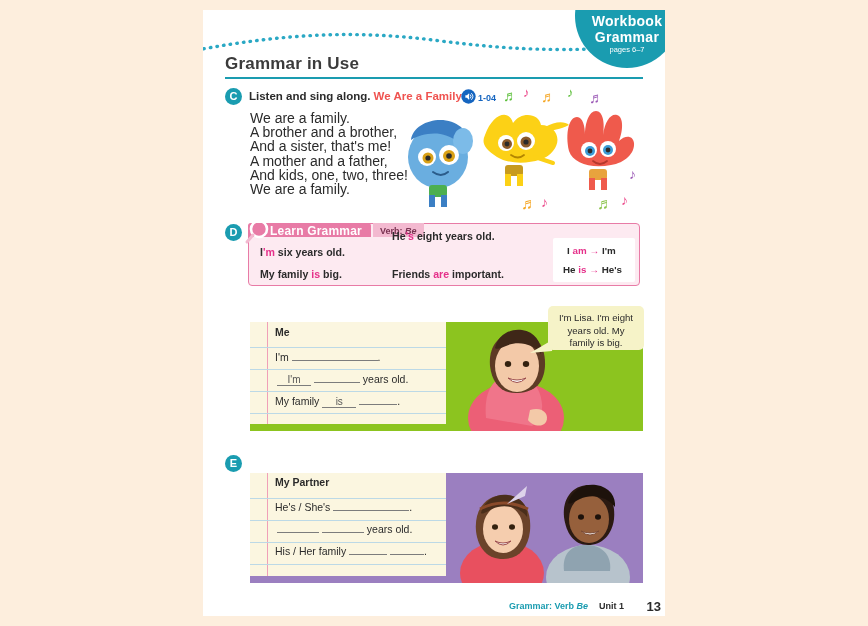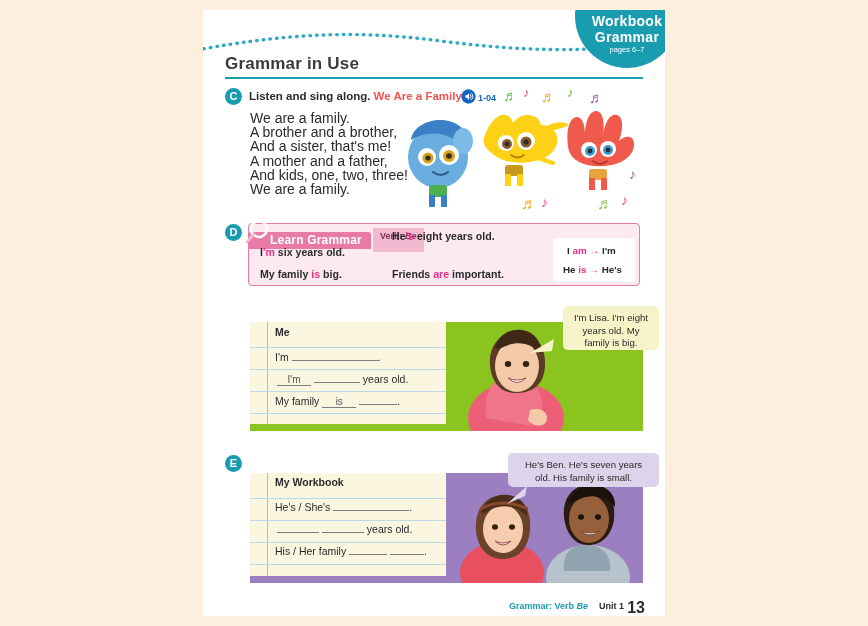--- a/index.html
+++ b/index.html
@@ -155,23 +155,22 @@
     height: 63px;
     background: #fdeaf1;
     border: 1.5px solid #e87ba6;
     border-radius: 4px;
     box-sizing: border-box;
   }
   .lg-header {
     position: absolute;
     left: 45px;
     top: 213px;
-    height: 34px;
+    height: 14px;
     display: flex;
-    align-items: center;
   }
   .lg-tab {
     background: #e87ba6;
     color: #ffffff;
     font-size: 12px;
     font-weight: bold;
     padding: 1px 9px 2px 22px;
     border-radius: 3px 3px 0 0;
     letter-spacing: .2px;
   }
@@ -283,21 +282,20 @@
   
   .bubble {
     position: absolute;
     border-radius: 5px;
     font-size: 9.6px;
     line-height: 12.6px;
     color: #2b2b2b;
     padding: 6px 8px;
     box-sizing: border-box;
     text-align: center;
-    margin-left: 15px;
   }
   .bubble-green { background: #f6f3c8; }
   .bubble-purple { background: #ddd3ea; }
 
   
   .footer-grammar {
     position: absolute;
     right: 77px;
     top: 591px;
     font-size: 9px;
@@ -308,23 +306,23 @@
   .footer-unit {
     position: absolute;
     right: 41px;
     top: 591px;
     font-size: 9px;
     color: #2b2b2b;
     font-weight: bold;
   }
   .footer-page {
     position: absolute;
-    right: 20px;
+    right: 4px;
     top: 589px;
-    font-size: 16px;
+    font-size: 13px;
     color: #2b2b2b;
     font-weight: bold;
   }
 </style>
 </head>
 <body>
 
 <div class="page">
 
   <svg class="wave-dots" viewBox="0 0 462 30">
@@ -512,21 +510,21 @@
 
   <div class="ex-badge" style="left:22px; top:445px;">E</div>
 
   <div class="worksheet" style="left:47px; top:463px; width:196px; height:110px;">
     <div class="ws-margin" style="left:17px;"></div>
     <div class="ws-rule" style="left:0; top:25px; width:196px;"></div>
     <div class="ws-rule" style="left:0; top:47px; width:196px;"></div>
     <div class="ws-rule" style="left:0; top:69px; width:196px;"></div>
     <div class="ws-rule" style="left:0; top:91px; width:196px;"></div>
   </div>
-  <div class="ws-label" style="left:72px; top:466px;">My Workbook</div>
+  <div class="ws-label" style="left:72px; top:466px;">My Partner</div>
   <div class="ws-line-txt" style="left:72px; top:490px;">
     <span>He's / She's</span>
     <span class="blank" style="width:76px;"></span><span>.</span>
   </div>
   <div class="ws-line-txt" style="left:74px; top:512px;">
     <span class="blank" style="width:42px;"></span>
     <span class="blank" style="width:42px;"></span>
     <span>years old.</span>
   </div>
   <div class="ws-line-txt" style="left:72px; top:534px;">
@@ -556,21 +554,20 @@
         <path d="M118 44 C116 24, 128 12, 143 12 C160 12, 170 26, 168 46 C166 62, 156 72, 142 72 C128 72, 120 60, 118 44 Z" fill="#2b1a12"></path>
         <ellipse cx="143" cy="46" rx="20" ry="24" fill="#96603c"></ellipse>
         <path d="M122 30 C126 16, 140 10, 150 12 C164 14, 170 24, 169 34 C162 24, 146 20, 134 26 C129 28, 124 32, 122 30 Z" fill="#1d120b"></path>
         <ellipse cx="135" cy="44" rx="3" ry="2.8" fill="#1d120b"></ellipse>
         <ellipse cx="152" cy="44" rx="3" ry="2.8" fill="#1d120b"></ellipse>
         <path d="M135 58 q9 8 18 0 q-9 4 -18 0 Z" fill="#ffffff" stroke="#7a4a34" stroke-width="1"></path>
       </g>
     </svg>
   </div>
 
-  <div class="bubble bubble-purple" style="left:290px; top:443px; width:151px; height:34px;">He's Ben. He's seven years old. His family is small.</div>
   <svg style="position:absolute; left:300px; top:474px;" width="26" height="24">
     <path d="M24 2 L4 20 L22 12 Z" fill="#ddd3ea"></path>
   </svg>
 
   <div class="footer-grammar">
     <span>Grammar: Verb</span> <i>Be</i>
   </div>
   <div class="footer-unit">Unit 1</div>
   <div class="footer-page">13</div>
 

